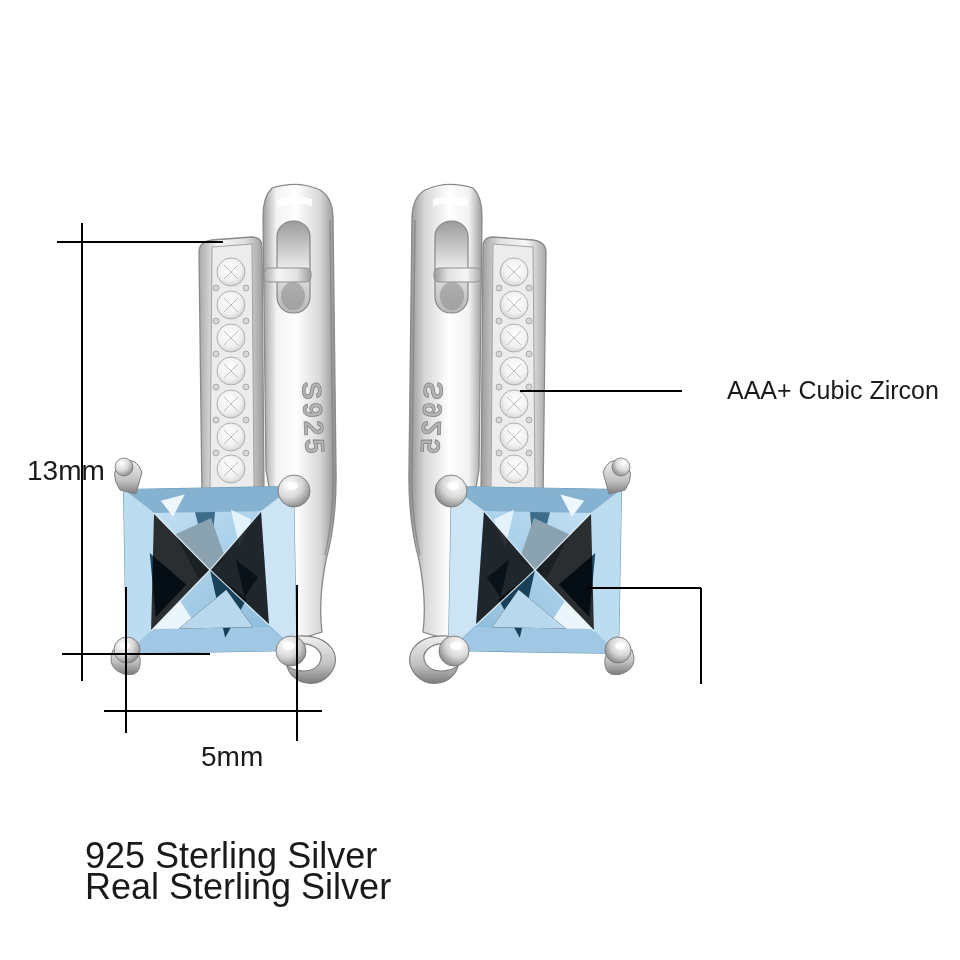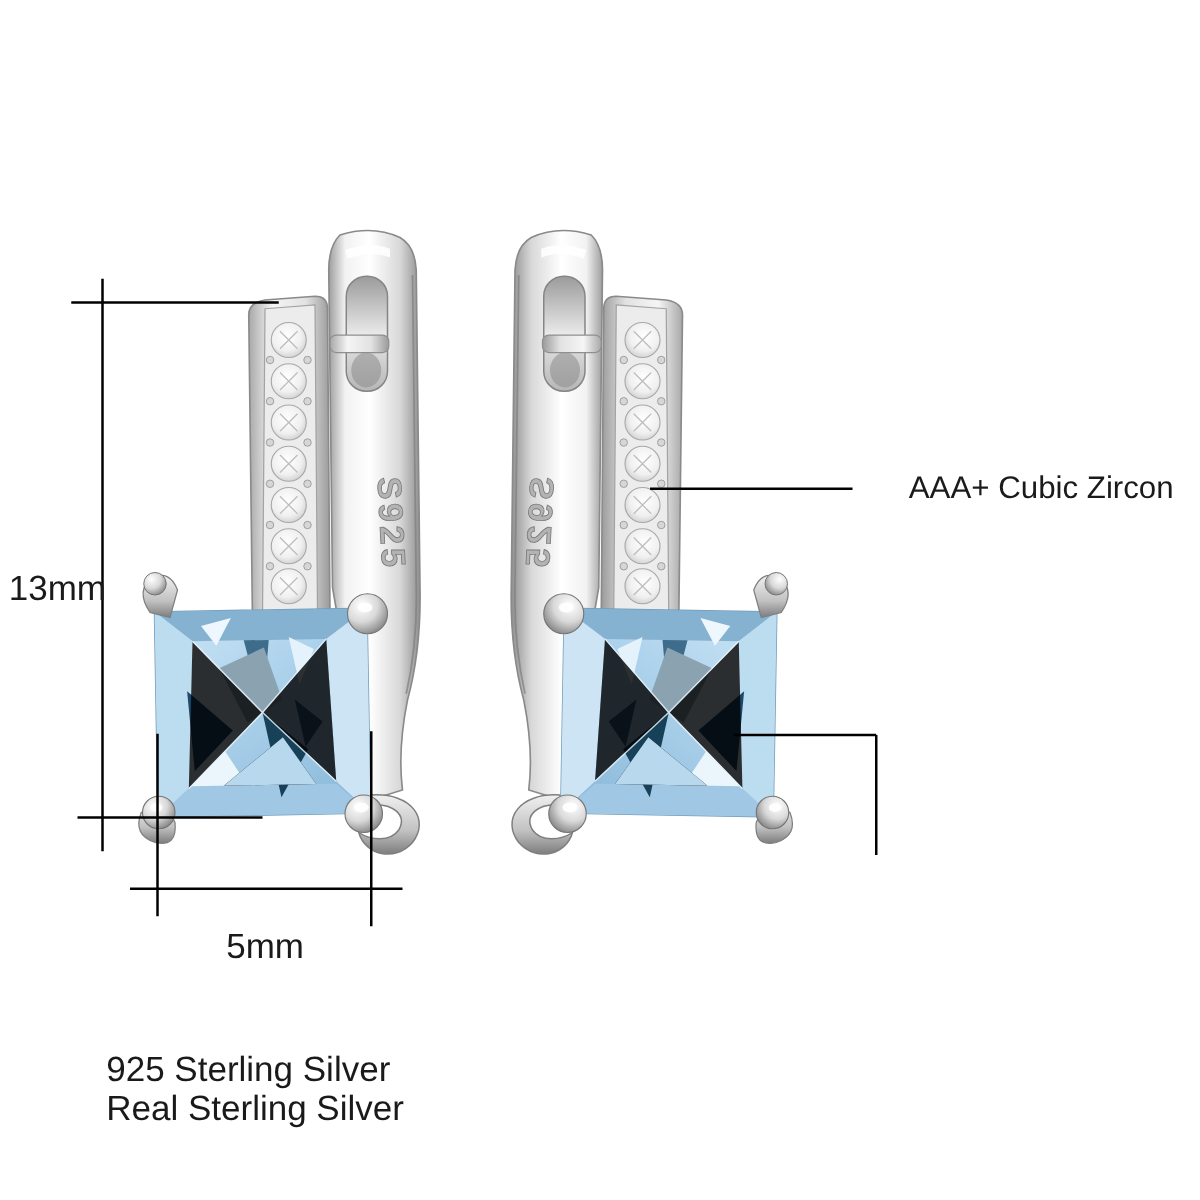--- a/index.html
+++ b/index.html
@@ -11,23 +11,23 @@
     font-family:"Liberation Sans", sans-serif;
     color:#1a1a1a;
   }
   .canvas svg{position:absolute;left:0;top:0;}
   .label{
     position:absolute;
     white-space:nowrap;
     color:#1a1a1a;
     -webkit-font-smoothing:antialiased;
   }
-  .label-dim{font-size:28px;line-height:30px;}
+  .label-dim{font-size:28px;line-height:30px;margin-left:20px;}
   .label-callout{font-size:25px;line-height:27px;}
-  .label-material{font-size:28px;line-height:31px;}
+  .label-material{font-size:36px;line-height:31px;}
 </style>
 </head>
 <body>
 
 <div class="canvas">
 
   <svg width="960" height="960" viewBox="0 0 960 960">
     <defs>
       <linearGradient id="metalV" x1="0" y1="0" x2="1" y2="0">
         <stop offset="0" stop-color="#9e9e9e"></stop>

